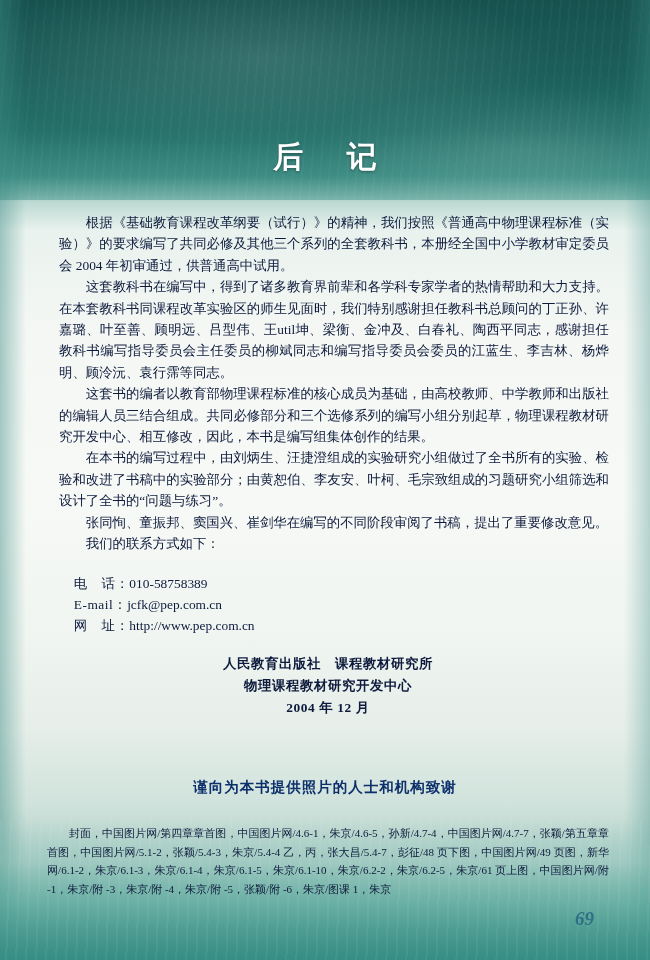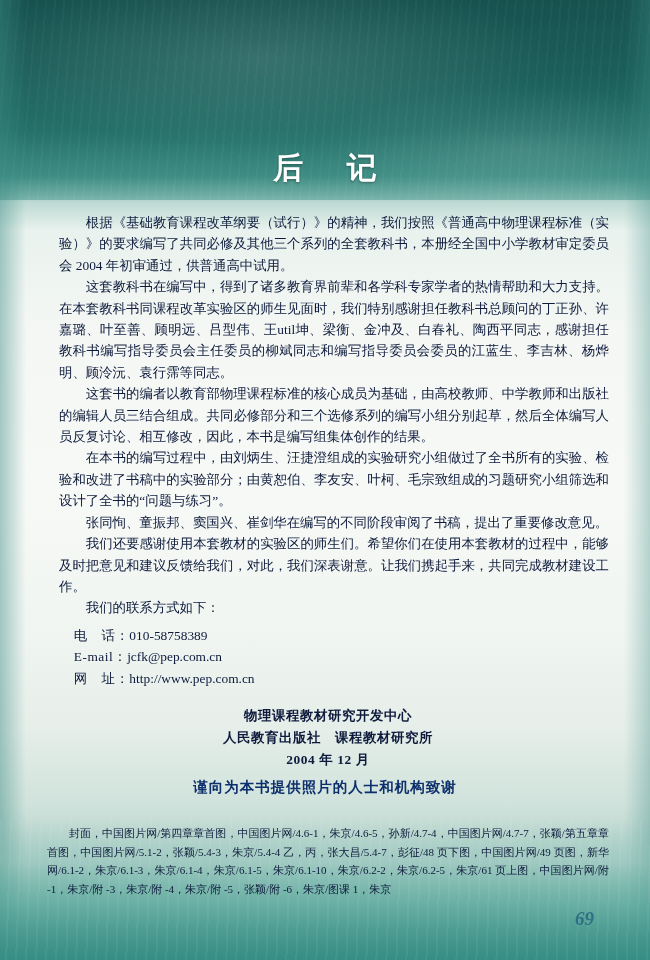--- a/index.html
+++ b/index.html
@@ -90,21 +90,21 @@
     position: absolute;
     right: 0; top: 0;
     width: 26px; height: 960px;
     background: linear-gradient(270deg, rgba(60,140,132,0.35), rgba(255,255,255,0));
     pointer-events: none;
   }
 
   .title {
     position: absolute;
     left: 0;
-    top: 148px;
+    top: 137px;
     width: 650px;
     text-align: center;
     color: #ffffff;
     font-family: "Liberation Serif", "DejaVu Serif", serif;
     font-size: 30px;
     font-weight: bold;
     letter-spacing: 18px;
     text-indent: 18px;
     text-shadow: 0 1px 3px rgba(0,0,0,0.35);
   }
@@ -119,21 +119,21 @@
     line-height: 21.4px;
     text-align: justify;
   }
 
   .para {
     margin: 0 0 0px 12px;
     text-indent: 2em;
   }
 
   .contact-lines {
-    margin-top: 6px;
+    margin-top: 18px;
   }
   .contact-line {
     text-indent: 2em;
     white-space: nowrap;
   }
   .contact-line .label {
     letter-spacing: 0.5px;
   }
   .contact-line .value {
     font-family: "Liberation Serif", "DejaVu Serif", serif;
@@ -197,41 +197,40 @@
   <div class="top-band"></div>
   <div class="left-edge"></div>
   <div class="right-edge"></div>
   <div class="bottom-band"></div>
 
   <div class="title">后    记</div>
 
   <div class="content">
     <p class="para">根据《基础教育课程改革纲要（试行）》的精神，我们按照《普通高中物理课程标准（实验）》的要求编写了共同必修及其他三个系列的全套教科书，本册经全国中小学教材审定委员会 2004 年初审通过，供普通高中试用。</p>
     <p class="para">这套教科书在编写中，得到了诸多教育界前辈和各学科专家学者的热情帮助和大力支持。在本套教科书同课程改革实验区的师生见面时，我们特别感谢担任教科书总顾问的丁正孙、许嘉璐、叶至善、顾明远、吕型伟、王util坤、梁衡、金冲及、白春礼、陶西平同志，感谢担任教科书编写指导委员会主任委员的柳斌同志和编写指导委员会委员的江蓝生、李吉林、杨烨明、顾泠沅、袁行霈等同志。</p>
-    <p class="para">这套书的编者以教育部物理课程标准的核心成员为基础，由高校教师、中学教师和出版社的编辑人员三结合组成。共同必修部分和三个选修系列的编写小组分别起草，然后全体编写人员反复讨论、相互修改，因此，本书是编写组集体创作的结果。</p>
+    <p class="para">这套书的编者以教育部物理课程标准的核心成员为基础，由高校教师、中学教师和出版社的编辑人员三结合组成。共同必修部分和三个选修系列的编写小组分别起草，物理课程教材研究开发中心、相互修改，因此，本书是编写组集体创作的结果。</p>
     <p class="para">在本书的编写过程中，由刘炳生、汪捷澄组成的实验研究小组做过了全书所有的实验、检验和改进了书稿中的实验部分；由黄恕伯、李友安、叶柯、毛宗致组成的习题研究小组筛选和设计了全书的“问题与练习”。</p>
     <p class="para">张同恂、童振邦、窦国兴、崔剑华在编写的不同阶段审阅了书稿，提出了重要修改意见。</p>
-    <p class="para">我们还要感谢使用本套教材的实验区的师生们。希望你们在使用本套教材的过程中，能够及时把意见和建议反馈给我们，对此，我们深表谢意。让我们携起手来，共同完成教材建设工作。</p>
     <p class="para">我们的联系方式如下：</p>
 
     <div class="contact-lines">
       <div class="contact-line">
         <span class="label">电　话：</span><span class="value">010-58758389</span>
       </div>
       <div class="contact-line">
         <span class="label">E-mail：</span><span class="value">jcfk@pep.com.cn</span>
       </div>
       <div class="contact-line">
         <span class="label">网　址：</span><span class="value">http://www.pep.com.cn</span>
       </div>
     </div>
 
     <div class="signature">
+      <span class="line">人民教育出版社　课程教材研究所</span>
       <span class="line">物理课程教材研究开发中心</span>
-      <span class="line">人民教育出版社　课程教材研究所</span>
       <span class="line sig-date">2004 年 12 月</span>
     </div>
   </div>
 
   <div class="thanks-heading">谨向为本书提供照片的人士和机构致谢</div>
 
   <div class="credits">封面，中国图片网/第四章章首图，中国图片网/4.6-1，朱京/4.6-5，孙新/4.7-4，中国图片网/4.7-7，张颖/第五章章首图，中国图片网/5.1-2，张颖/5.4-3，朱京/5.4-4 乙，丙，张大昌/5.4-7，彭征/48 页下图，中国图片网/49 页图，新华网/6.1-2，朱京/6.1-3，朱京/6.1-4，朱京/6.1-5，朱京/6.1-10，朱京/6.2-2，朱京/6.2-5，朱京/61 页上图，中国图片网/附 -1，朱京/附 -3，朱京/附 -4，朱京/附 -5，张颖/附 -6，朱京/图课 1，朱京</div>
 
   <div class="page-number">69</div>
 

